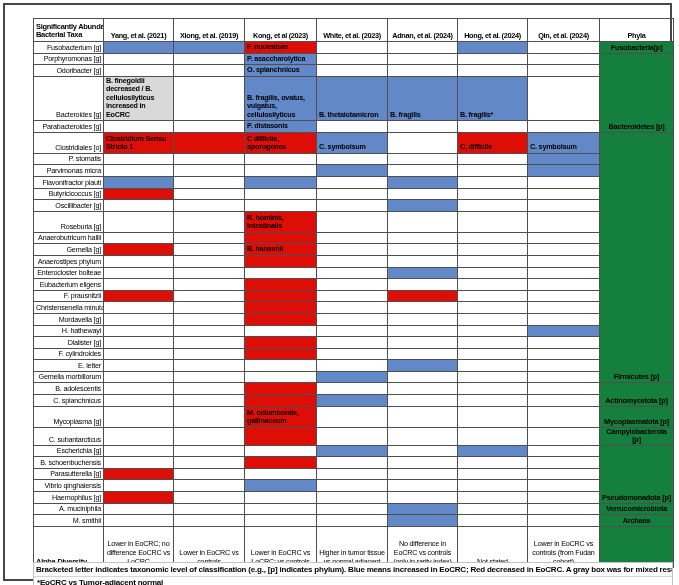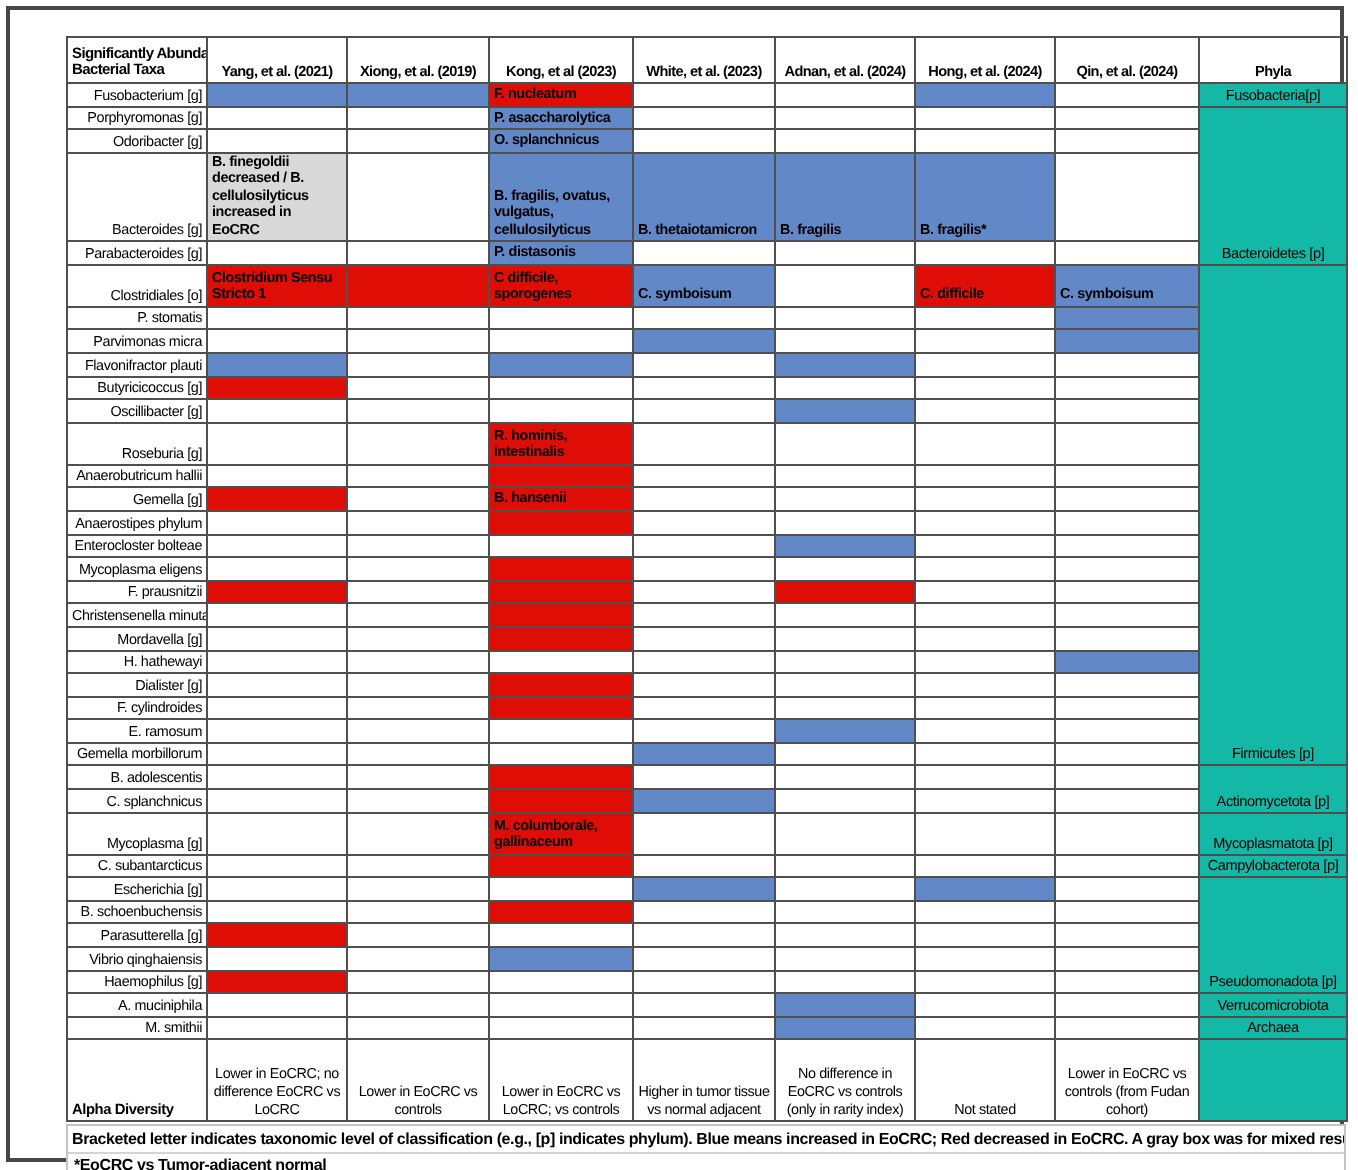--- a/index.html
+++ b/index.html
@@ -38,22 +38,22 @@
   }
   td.cell{
     font-size:7.2px;font-weight:bold;letter-spacing:-0.2px;line-height:1.18;
     text-align:left;
   }
   td.cW{background:var(--white);}
   td.cB{background:var(--blue);}
   td.cR{background:var(--red);}
   td.cG{background:var(--gray);margin-top:28px;}
   td.phy{
-    font-size:7.3px;font-weight:normal;letter-spacing:-0.2px;
-    text-align:center;vertical-align:middle;background:#14b8a6;line-height:1.1;
+    font-size:7.3px;font-weight:bold;letter-spacing:-0.2px;
+    text-align:center;vertical-align:middle;background:#15803d;line-height:1.1;
   }
   td.albl{font-size:7.4px;font-weight:bold;letter-spacing:-0.2px;text-align:left;padding-left:3px;}
   td.acell{
     font-size:7.2px;letter-spacing:-0.2px;text-align:center;
     vertical-align:middle;line-height:1.25;
   }
   .footnotes{
     position:absolute;left:28px;top:557px;width:640px;box-sizing:border-box;
     border:1px solid #c3c3c3;background:#fff;
   }
@@ -257,21 +257,21 @@
           <td class="lbl">Enterocloster bolteae</td>
           <td class="cell cW"></td>
           <td class="cell cW"></td>
           <td class="cell cW"></td>
           <td class="cell cW"></td>
           <td class="cell cB"></td>
           <td class="cell cW"></td>
           <td class="cell cW"></td>
         </tr>
         <tr class="h1">
-          <td class="lbl">Mycoplasma eligens</td>
+          <td class="lbl">Eubacterium eligens</td>
           <td class="cell cW"></td>
           <td class="cell cW"></td>
           <td class="cell cR"></td>
           <td class="cell cW"></td>
           <td class="cell cW"></td>
           <td class="cell cW"></td>
           <td class="cell cW"></td>
         </tr>
         <tr class="h1">
           <td class="lbl">F. prausnitzii</td>
@@ -327,21 +327,21 @@
           <td class="lbl">F. cylindroides</td>
           <td class="cell cW"></td>
           <td class="cell cW"></td>
           <td class="cell cR"></td>
           <td class="cell cW"></td>
           <td class="cell cW"></td>
           <td class="cell cW"></td>
           <td class="cell cW"></td>
         </tr>
         <tr class="h1">
-          <td class="lbl">E. ramosum</td>
+          <td class="lbl">E. letter</td>
           <td class="cell cW"></td>
           <td class="cell cW"></td>
           <td class="cell cW"></td>
           <td class="cell cW"></td>
           <td class="cell cB"></td>
           <td class="cell cW"></td>
           <td class="cell cW"></td>
         </tr>
         <tr class="h1">
           <td class="lbl">Gemella morbillorum</td>

